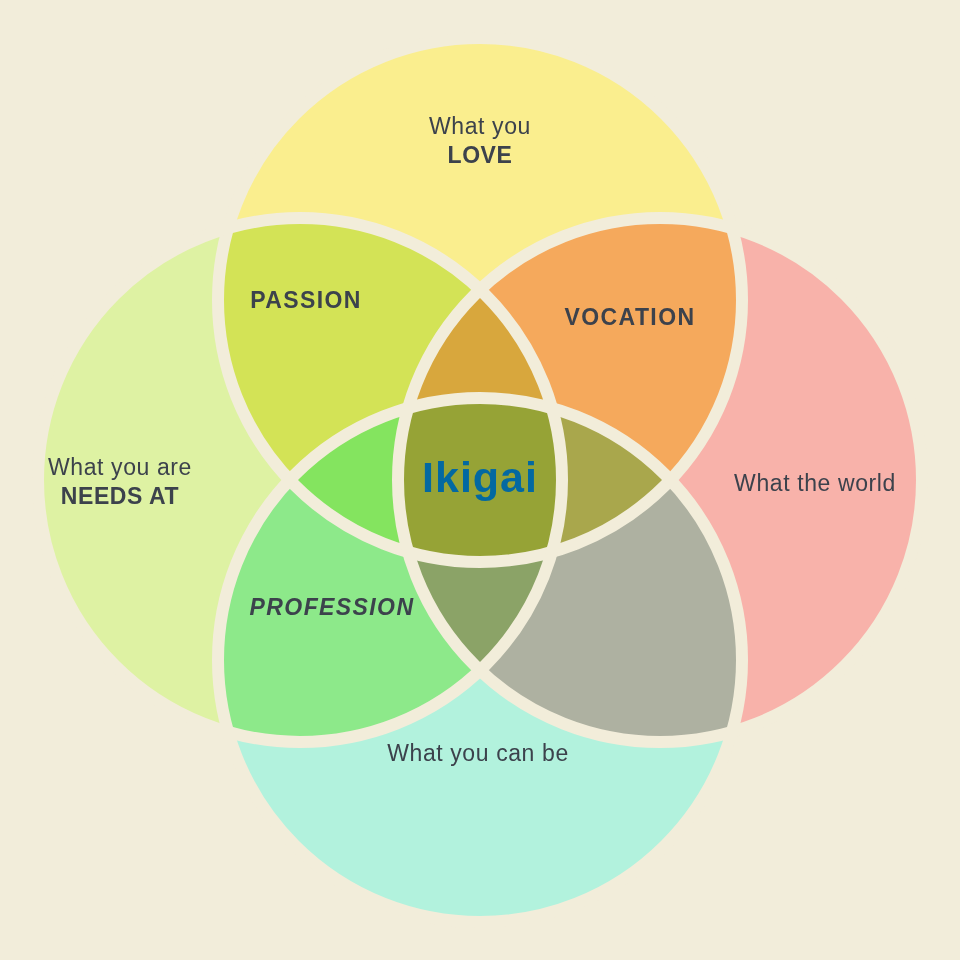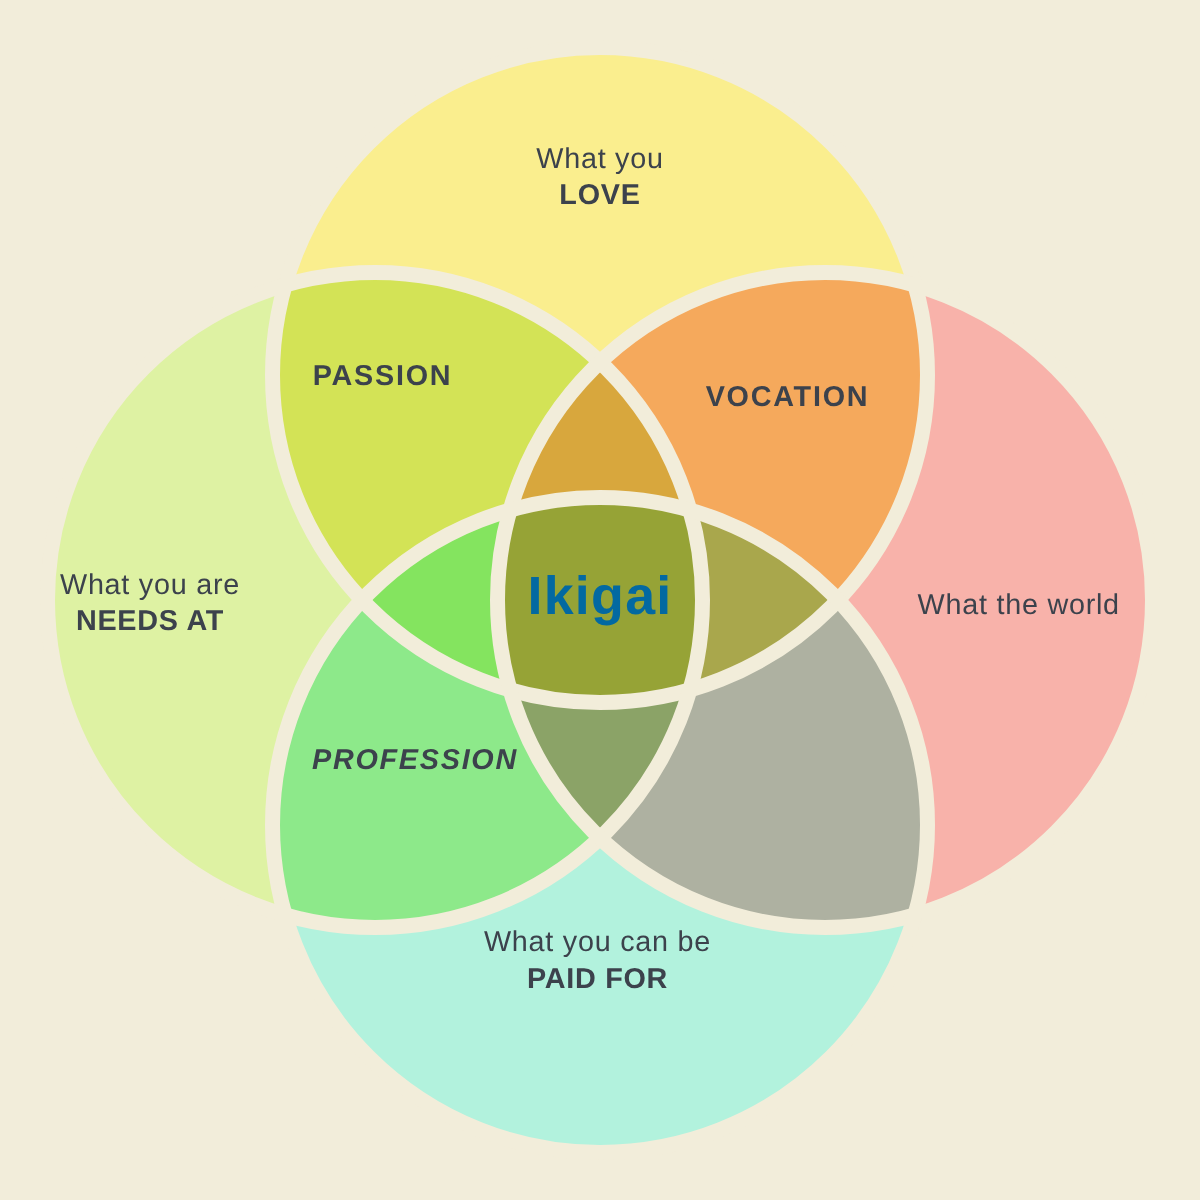--- a/index.html
+++ b/index.html
@@ -128,21 +128,20 @@
     <span class="l1">What you are</span>
     <span class="l2">NEEDS AT</span>
   </div>
 
   <div class="label circle-label ta-r" style="left:725px; top:469px; width:180px;">
     <span class="l1">What the world</span>
   </div>
 
   <div class="label circle-label ta-c" style="left:303px; top:739px; width:350px;">
     <span class="l1">What you can be</span>
-    <span class="l2">PAID FOR</span>
   </div>
 
   <div class="label overlap-label ta-c" style="left:196px; top:287px; width:220px;">PASSION</div>
 
   <div class="label overlap-label ta-c" style="left:520px; top:304px; width:220px;">VOCATION</div>
 
   <div class="label overlap-label ta-c" style="left:222px; top:594px; width:220px;font-style:italic;">PROFESSION</div>
 
 
   <div class="label ikigai-label ta-c" style="left:370px; top:451px; width:220px;">Ikigai</div>

